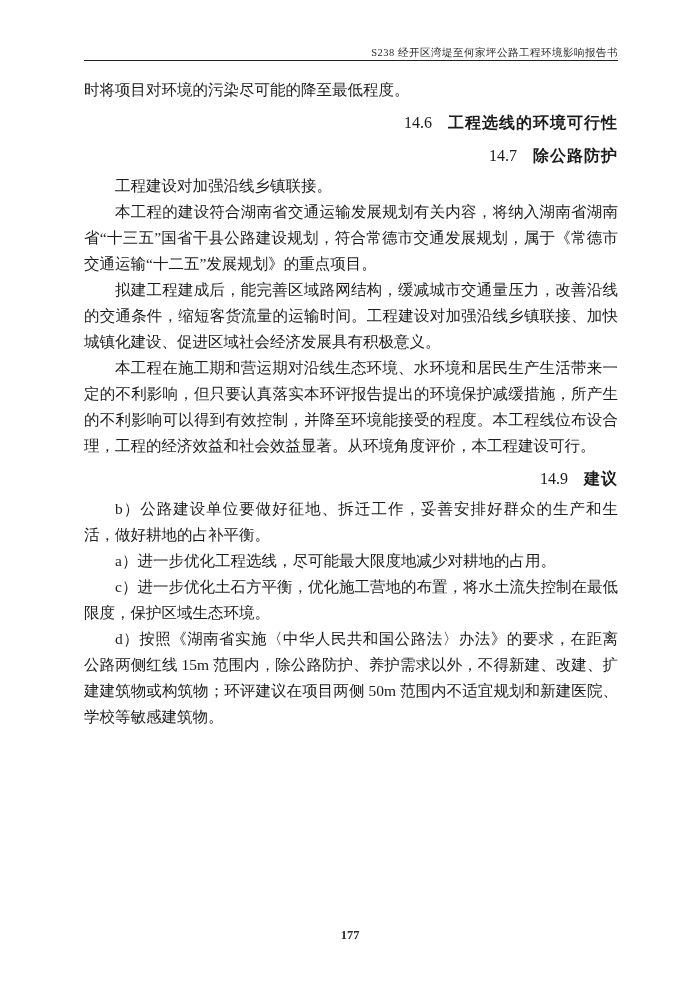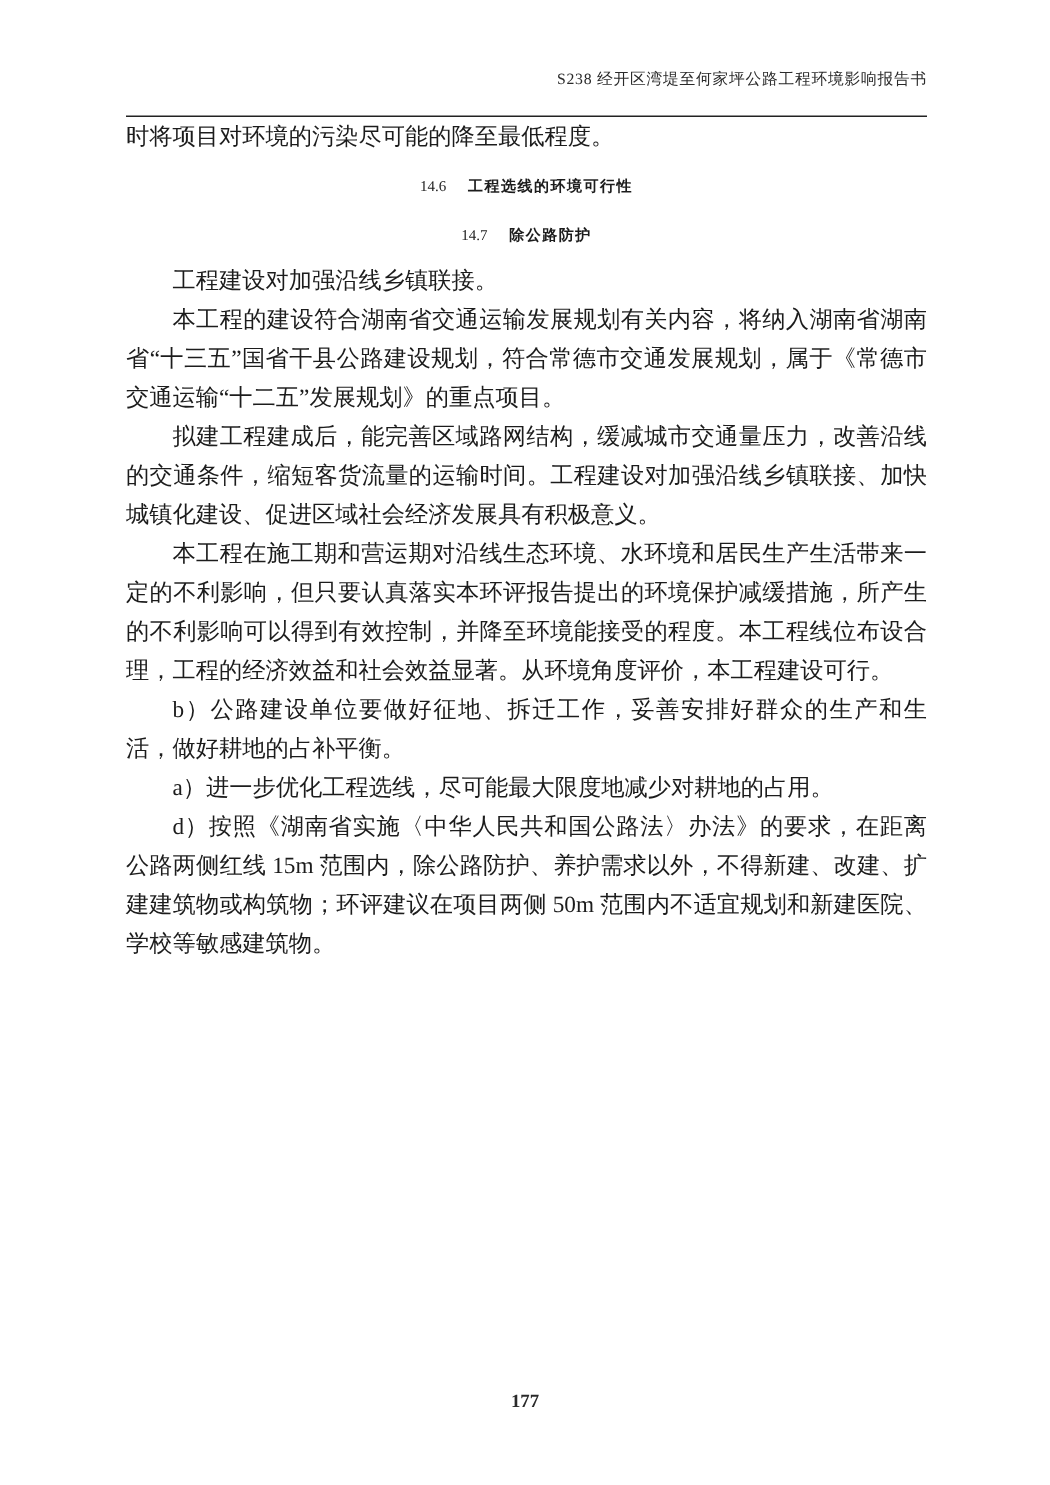--- a/index.html
+++ b/index.html
@@ -16,41 +16,41 @@
     padding: 46px 82px 0 84px;
     font-family: "Liberation Serif", "DejaVu Serif", serif;
     color: #1c1c1c;
     overflow: hidden;
   }
   .running-header {
     text-align: right;
     font-size: 10.5px;
     letter-spacing: 0.5px;
     color: #2a2a2a;
-    padding-bottom: 17px;
+    padding-bottom: 0;
     border-bottom: 1.4px solid #222222;
   }
   .content {
-    margin-top: 1px;
+    margin-top: 16px;
     font-size: 15.5px;
     line-height: 26px;
     text-align: justify;
   }
   .para {
     margin: 0;
     text-indent: 2em;
   }
   .para.no-indent {
     text-indent: 0;
   }
   .sec {
-    font-size: 10px;
+    font-size: 16px;
     margin: 7px 0 4px 0;
     font-weight: normal;
-    text-align: center;
+    text-align: right;
   }
   .sec-num {
     font-family: "Liberation Serif", "DejaVu Serif", serif;
     margin-right: 12px;
   }
   .sec-title {
     font-family: "Liberation Sans", "DejaVu Sans", sans-serif;
     font-weight: bold;
     letter-spacing: 1px;
   }
@@ -88,22 +88,27 @@
     <h2 class="sec">
       <span class="sec-num">14.7</span>
       <span class="sec-title">除公路防护</span>
     </h2>
     <p class="para">工程建设对加强沿线乡镇联接。</p>
 
     <p class="para">本工程的建设符合湖南省交通运输发展规划有关内容，将纳入湖南省湖南省“十三五”国省干县公路建设规划，符合常德市交通发展规划，属于《常德市交通运输“十二五”发展规划》的重点项目。</p>
     <p class="para">拟建工程建成后，能完善区域路网结构，缓减城市交通量压力，改善沿线的交通条件，缩短客货流量的运输时间。工程建设对加强沿线乡镇联接、加快城镇化建设、促进区域社会经济发展具有积极意义。</p>
     <p class="para">本工程在施工期和营运期对沿线生态环境、水环境和居民生产生活带来一定的不利影响，但只要认真落实本环评报告提出的环境保护减缓措施，所产生的不利影响可以得到有效控制，并降至环境能接受的程度。本工程线位布设合理，工程的经济效益和社会效益显著。从环境角度评价，本工程建设可行。</p>
 
+    <h2 class="sec">
+      <span class="sec-num">14.9</span>
+      <span class="sec-title">建议</span>
+    </h2>
     <p class="para">b）公路建设单位要做好征地、拆迁工作，妥善安排好群众的生产和生活，做好耕地的占补平衡。</p>
     <p class="para">a）进一步优化工程选线，尽可能最大限度地减少对耕地的占用。</p>
+    <p class="para">c）进一步优化土石方平衡，优化施工营地的布置，将水土流失控制在最低限度，保护区域生态环境。</p>
     <p class="para">d）按照《湖南省实施〈中华人民共和国公路法〉办法》的要求，在距离公路两侧红线 15m 范围内，除公路防护、养护需求以外，不得新建、改建、扩建建筑物或构筑物；环评建议在项目两侧 50m 范围内不适宜规划和新建医院、学校等敏感建筑物。</p>
 
   </div>
 
   <div class="footer">
     <span class="page-num">177</span>
   </div>
 
 </div>
 

